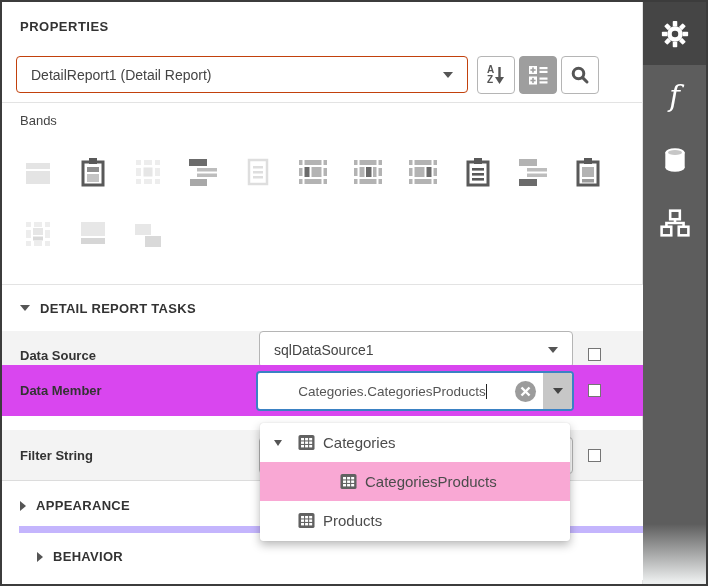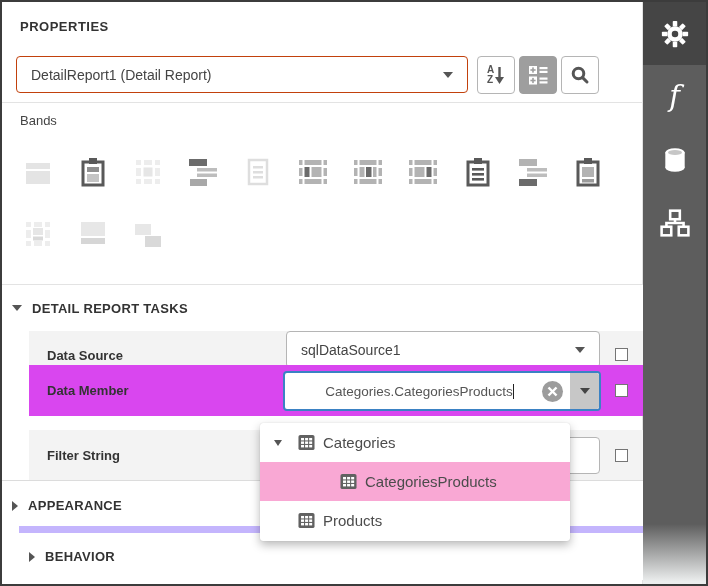--- a/index.html
+++ b/index.html
@@ -32,30 +32,30 @@
                    font-weight:700; color:#555; line-height:10px; }
 
   .divider { position:absolute; left:0; width:641px; height:1px; background:#e3e3e3; }
 
   .bands-label { position:absolute; left:18px; top:111px; font-size:13px; color:#444; }
   .bands-row { position:absolute; left:19px; display:flex; gap:21px; }
   .band-icon { width:34px; height:36px; display:flex; align-items:center;
                justify-content:center; cursor:pointer; }
 
   .section-head { position:absolute; left:0; width:641px; height:46px; background:#fff;
-                  display:flex; align-items:center; padding-left:10px; cursor:pointer; }
+                  display:flex; align-items:center; padding-left:18px; cursor:pointer; }
   .tri-down { width:0; height:0; border-left:5px solid transparent;
               border-right:5px solid transparent; border-top:6px solid #555;
               margin-right:10px; }
   .tri-right { width:0; height:0; border-top:5px solid transparent;
                border-bottom:5px solid transparent; border-left:6px solid #555;
                margin-right:10px; }
   .section-head .txt { font-size:13px; font-weight:700; color:#333; letter-spacing:.3px; }
 
-  .frow { position:absolute; left:0; width:641px; display:flex; align-items:center;margin-left:27px; }
+  .frow { position:absolute; left:0; width:641px; display:flex; align-items:center; }
   .frow .flabel { position:absolute; left:18px; font-size:13px; font-weight:700; color:#333; }
   .editor { position:absolute; left:257px; width:314px; height:37px; background:#fff;
             border:1px solid #b5b5b5; border-radius:4px; display:flex;
             align-items:center; padding:0 14px; cursor:default; }
   .editor .ed-text { flex:1; font-size:14px; color:#444; }
   .checkbox { position:absolute; left:586px; width:13px; height:13px;
               border:1px solid #757575; background:#fff; cursor:pointer; }
 
   
   .combo-focus { position:absolute; left:254px; width:318px; height:40px;

